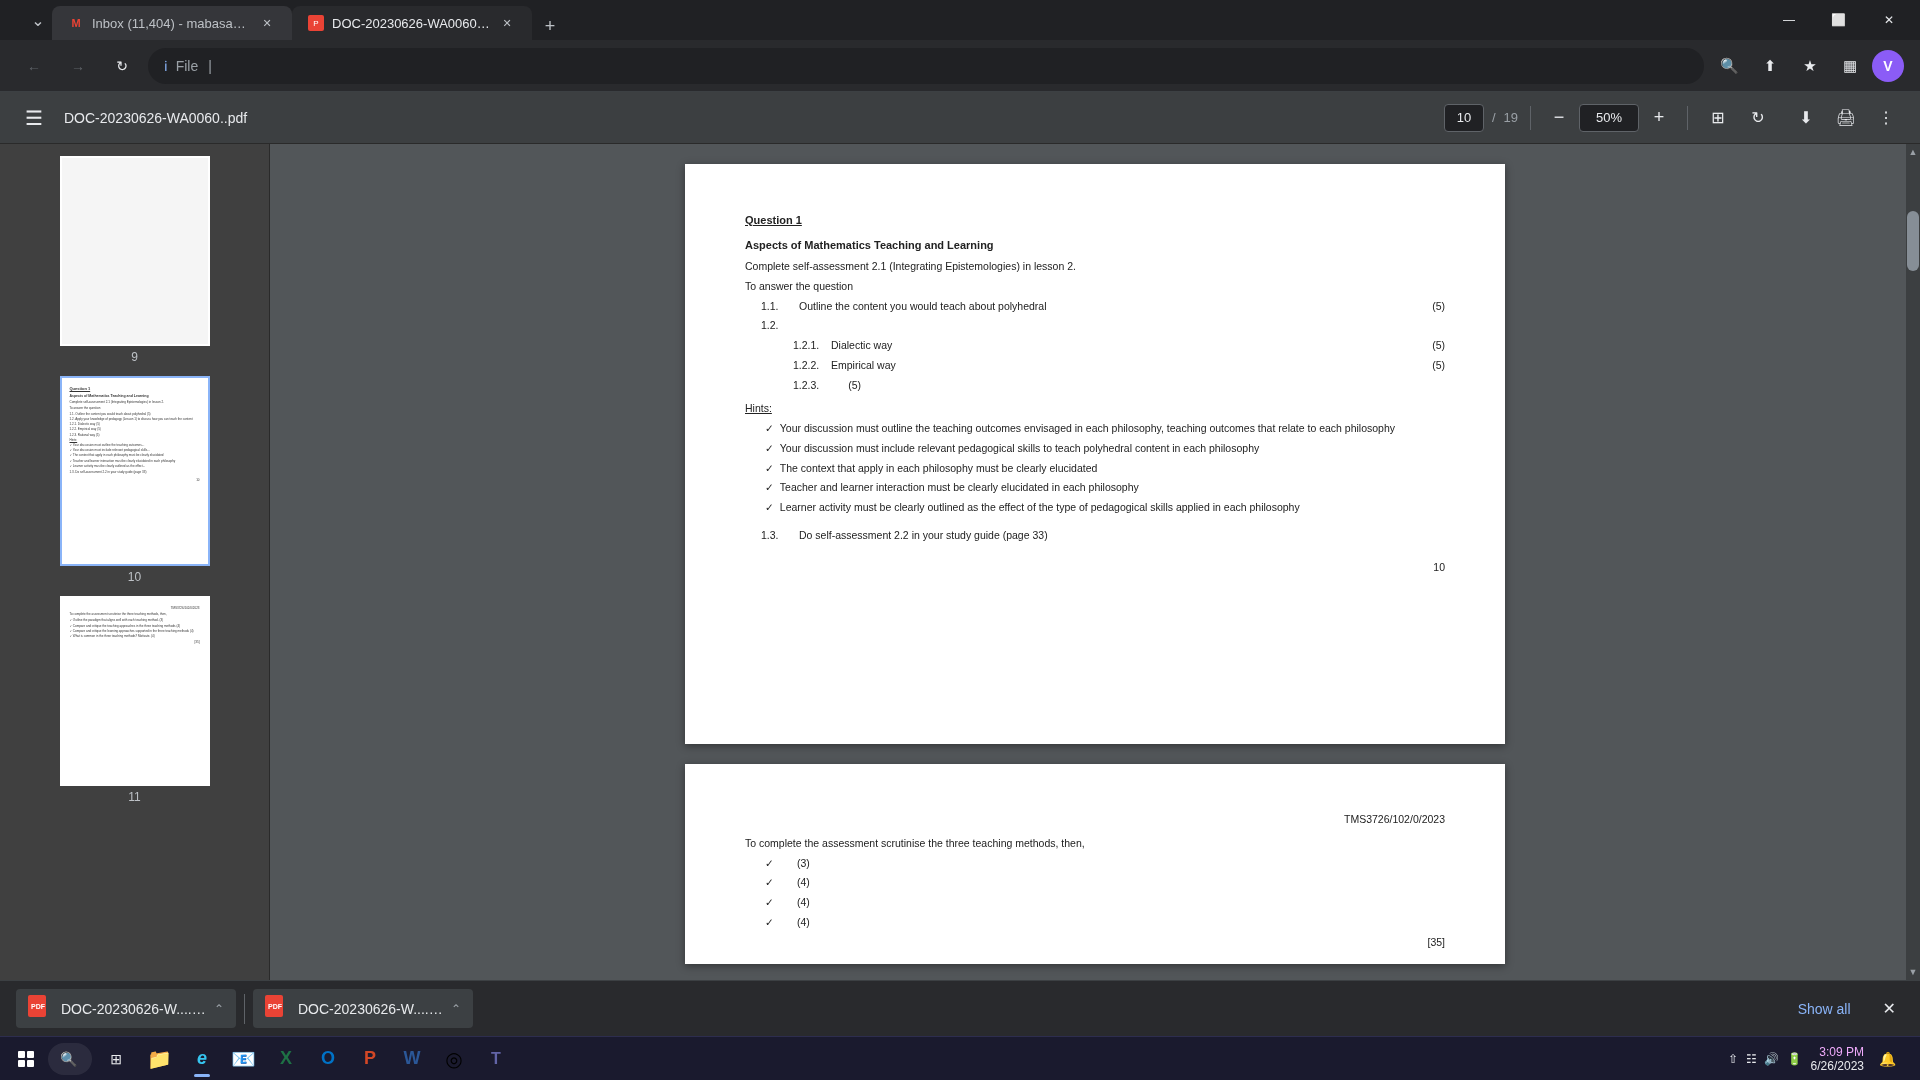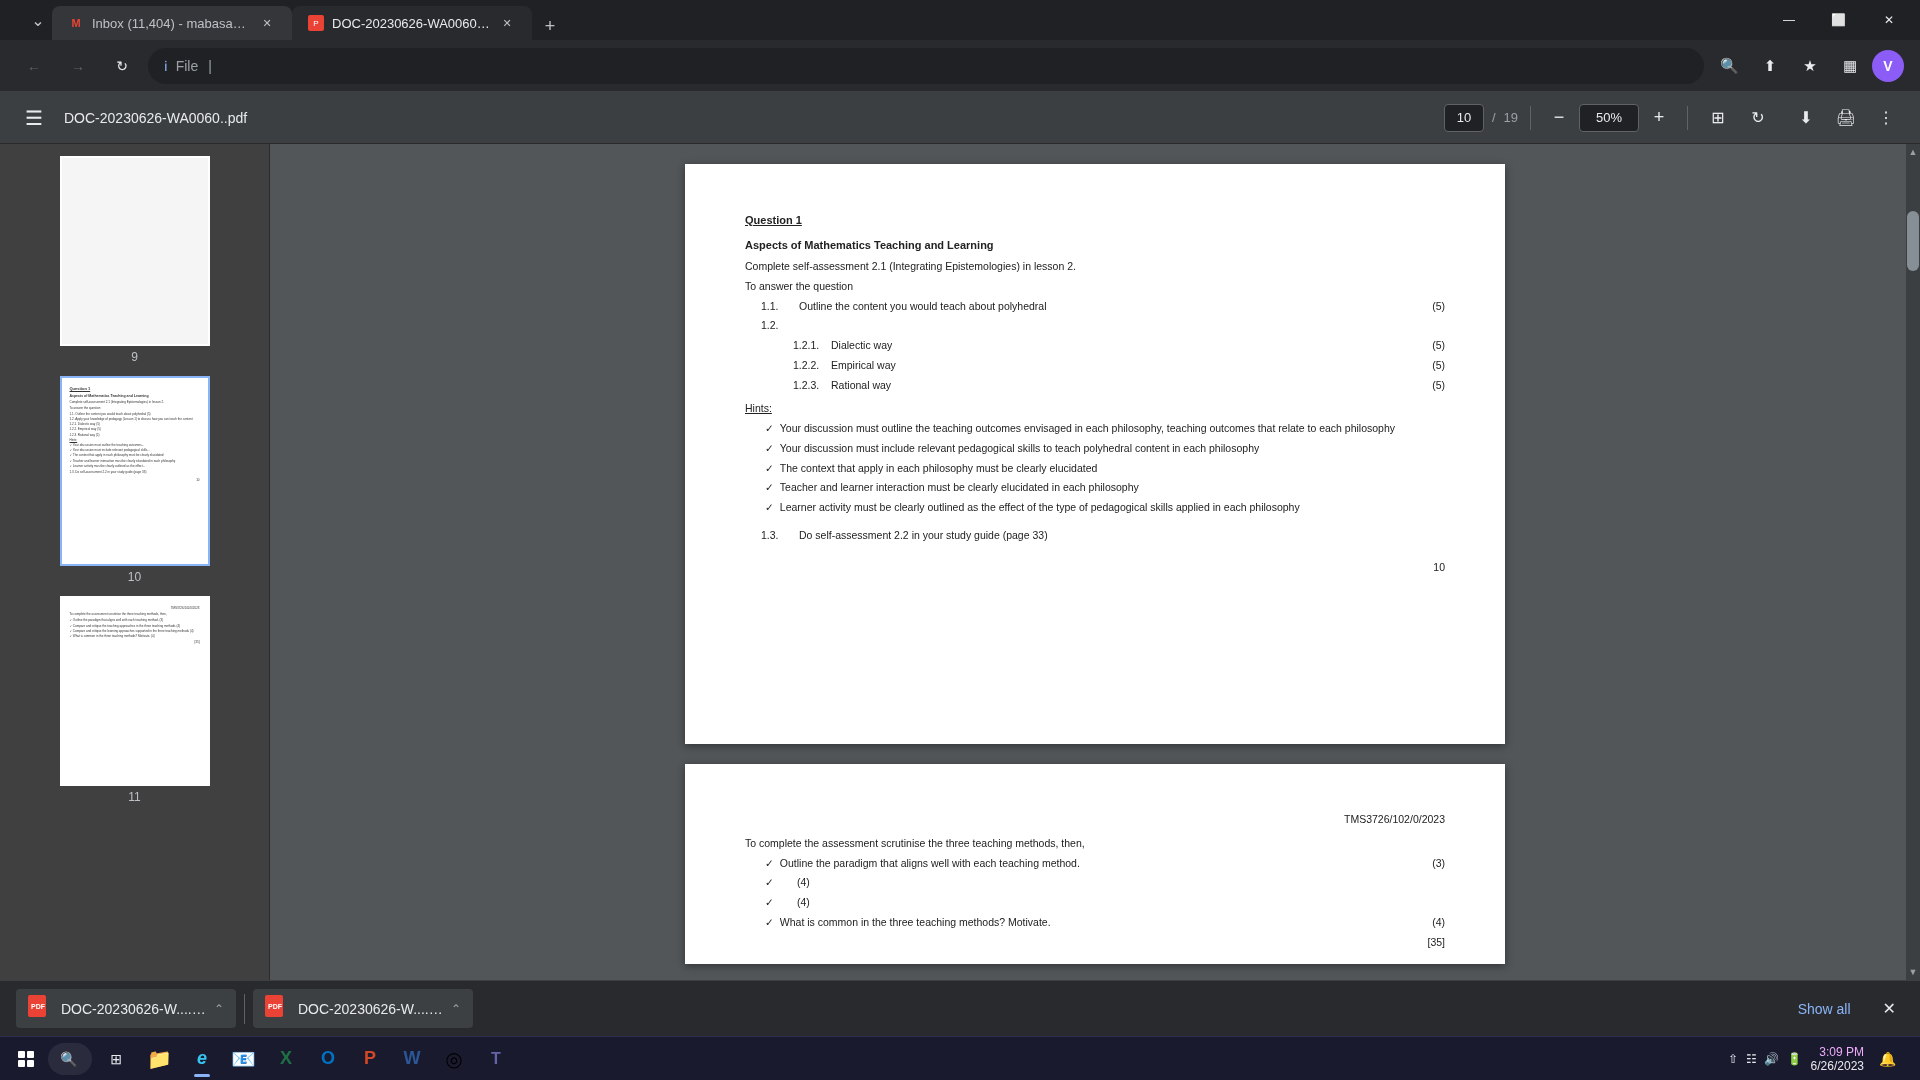--- a/index.html
+++ b/index.html
@@ -389,21 +389,20 @@
             <span class="pdf-list-content">Dialectic way</span>
             <span class="pdf-list-score">(5)</span>
           </div>
           <div class="pdf-list-item" style="padding-left: 48px;">
             <span class="pdf-list-num">1.2.2.</span>
             <span class="pdf-list-content">Empirical way</span>
             <span class="pdf-list-score">(5)</span>
           </div>
           <div class="pdf-list-item" style="padding-left: 48px;">
             <span class="pdf-list-num">1.2.3.</span>
-            <span class="pdf-list-content">Rational way</span>
             <span class="pdf-list-score">(5)</span>
           </div>
 
           <div class="pdf-hint-label">Hints:</div>
           <div class="pdf-bullet-item">
             <span class="pdf-bullet">✓</span>
             <span class="pdf-bullet-text">Your discussion must outline the teaching outcomes envisaged in each philosophy, teaching outcomes that relate to each philosophy</span>
           </div>
           <div class="pdf-bullet-item">
             <span class="pdf-bullet">✓</span>
@@ -430,34 +429,32 @@
           <div class="pdf-page-num">10</div>
         </div>
       </div>
 
       <div class="pdf-page" style="width: 820px; min-height: 200px;">
         <div class="pdf-page-content">
           <div class="pdf-footer">TMS3726/102/0/2023</div>
           <div class="pdf-text">To complete the assessment scrutinise the three teaching methods, then,</div>
           <div class="pdf-bullet-item">
             <span class="pdf-bullet">✓</span>
-            <span class="pdf-bullet-text">Outline the paradigm that aligns well with each teaching method.</span>
             <span class="pdf-list-score">(3)</span>
           </div>
           <div class="pdf-bullet-item">
             <span class="pdf-bullet">✓</span>
             <span class="pdf-list-score">(4)</span>
           </div>
           <div class="pdf-bullet-item">
             <span class="pdf-bullet">✓</span>
             <span class="pdf-list-score">(4)</span>
           </div>
           <div class="pdf-bullet-item">
             <span class="pdf-bullet">✓</span>
-            <span class="pdf-bullet-text">What is common in the three teaching methods? Motivate.</span>
             <span class="pdf-list-score">(4)</span>
           </div>
           <div style="text-align:right; font-size:10.5px; margin-top:4px;">[35]</div>
         </div>
       </div>
 
     </div>
   </div>
 
   <div class="bottom-bar">

